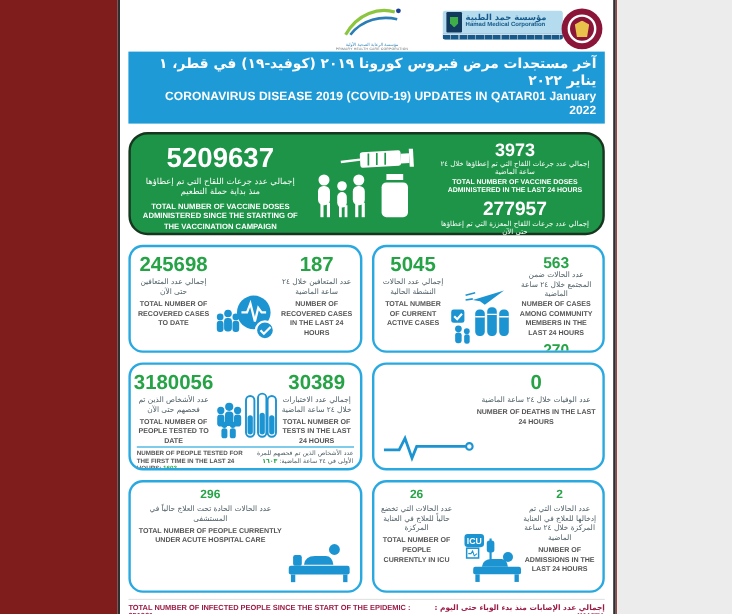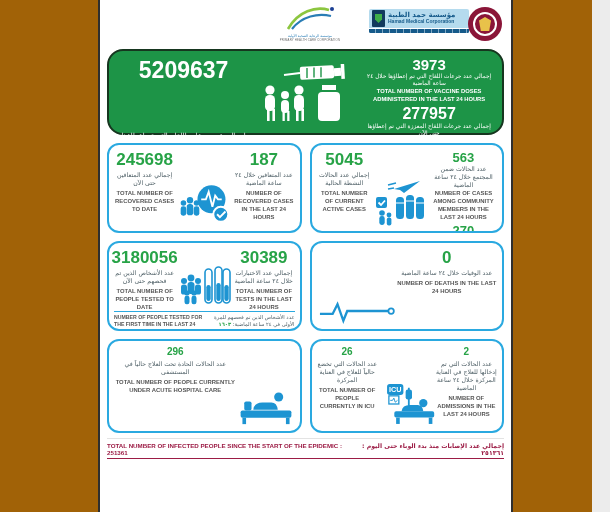--- a/index.html
+++ b/index.html
@@ -1,20 +1,20 @@
 <!DOCTYPE html>
 <html><head>
 <meta charset="utf-8">
 <style>
   * { margin:0; padding:0; box-sizing:border-box; }
   html,body { width:610px; height:512px; }
   body { background:#ececec; font-family:"Liberation Sans",sans-serif; overflow:hidden; }
   .ar { font-family:"DejaVu Sans","Liberation Sans",sans-serif; direction:rtl; }
 
-  .canvas { position:relative; width:592px; height:512px; background:#a16207; }
+  .canvas { position:relative; width:514px; height:512px; background:#7f1d1d; }
   .sheet { position:absolute; left:98px; top:0; width:415px; height:512px; background:#ffffff;
            border-left:2px solid #2f2f2f; border-right:2px solid #2f2f2f; padding:6px 7px 4px; }
 
   
   .logos { position:relative; height:36px; }
   .phcc { position:absolute; left:172px; top:0; width:62px; text-align:center; }
   .phcc .txt1 { font-size:3.5px; color:#2a7db5; }
   .phcc .txt2 { font-size:2.8px; color:#6a6a6a; letter-spacing:.2px; }
   .hmc { position:absolute; left:262px; top:3px; width:100px; background:#b5dbee; border-radius:2px; overflow:hidden; }
   .hmc-top { display:flex; align-items:center; padding:1px 3px; }
@@ -32,21 +32,21 @@
   .moph-core { width:12px; height:14px; background:#e8c24a; clip-path:polygon(50% 0,100% 25%,85% 100%,15% 100%,0 25%); }
 
   
   .titlebar { margin-top:1px; background:#1e9bd7; color:#fff; text-align:right; padding:3px 7px 4px; }
   .title-ar { font-size:11.5px; font-weight:bold; line-height:1.25; }
   .title-en { font-size:10px; font-weight:bold; line-height:1.2; letter-spacing:.1px; }
 
   
   .banner { margin-top:7px; height:86px; background:#1d9447; border:2px solid #16361f; border-radius:16px;
             color:#fff; display:flex; padding:6px 10px 5px; }
-  .b-left { width:150px; display:flex; flex-direction:column; align-items:center; text-align:center;gap:46px; }
+  .b-left { width:150px; display:flex; flex-direction:column; align-items:center; text-align:center; }
   .b-num-xl { font-size:23px; font-weight:bold; line-height:1; margin-top:2px; }
   .b-ar { font-size:7px; line-height:1.3; margin-top:4px; }
   .b-en { font-size:6.4px; font-weight:bold; line-height:1.3; margin-top:4px; }
   .b-center { flex:1; display:flex; align-items:center; justify-content:center; }
   .b-right { width:146px; display:flex; flex-direction:column; align-items:flex-end; text-align:center; }
   .b-num-md { font-size:15px; font-weight:bold; line-height:1; }
   .b-ar-s { font-size:5.8px; line-height:1.25; margin-top:1px; }
   .b-en-s { font-size:5.8px; font-weight:bold; line-height:1.25; margin-top:1px; }
 
   
@@ -104,20 +104,24 @@
         </div>
         <div class="hmc-strip"></div>
       </div>
       <div class="moph">
         <div class="moph-ring">
             <div class="moph-core"></div>
           </div>
       </div>
     </div>
 
+    <div class="titlebar">
+      <div class="title-ar ar">آخر مستجدات مرض فيروس كورونا ٢٠١٩ (كوفيد-١٩) في قطر، ١ يناير ٢٠٢٢</div>
+      <div class="title-en">CORONAVIRUS DISEASE 2019 (COVID-19) UPDATES IN QATAR01 January 2022</div>
+    </div>
 
     <div class="banner">
       <div class="b-left">
         <div class="b-num-xl">5209637</div>
         <div class="b-ar ar">إجمالي عدد جرعات اللقاح التي تم إعطاؤها منذ بداية حملة التطعيم</div>
         <div class="b-en">TOTAL NUMBER OF VACCINE DOSES ADMINISTERED SINCE THE STARTING OF THE VACCINATION CAMPAIGN</div>
       </div>
       <div class="b-center">
         <svg width="118" height="68" viewBox="0 0 118 68">
 

